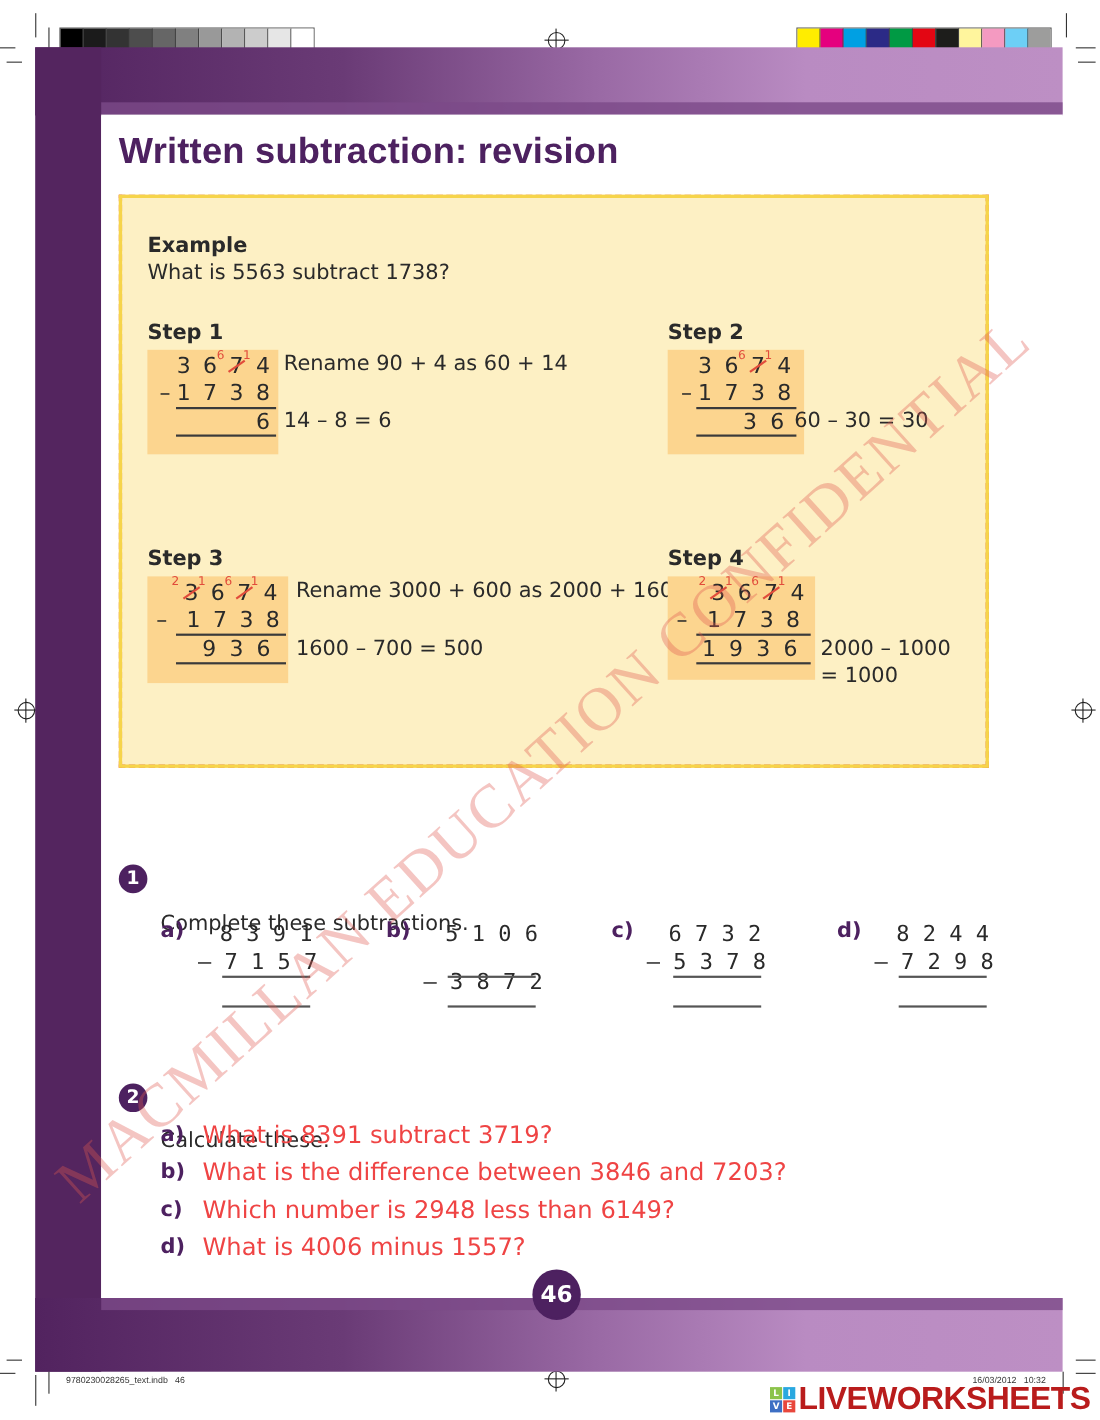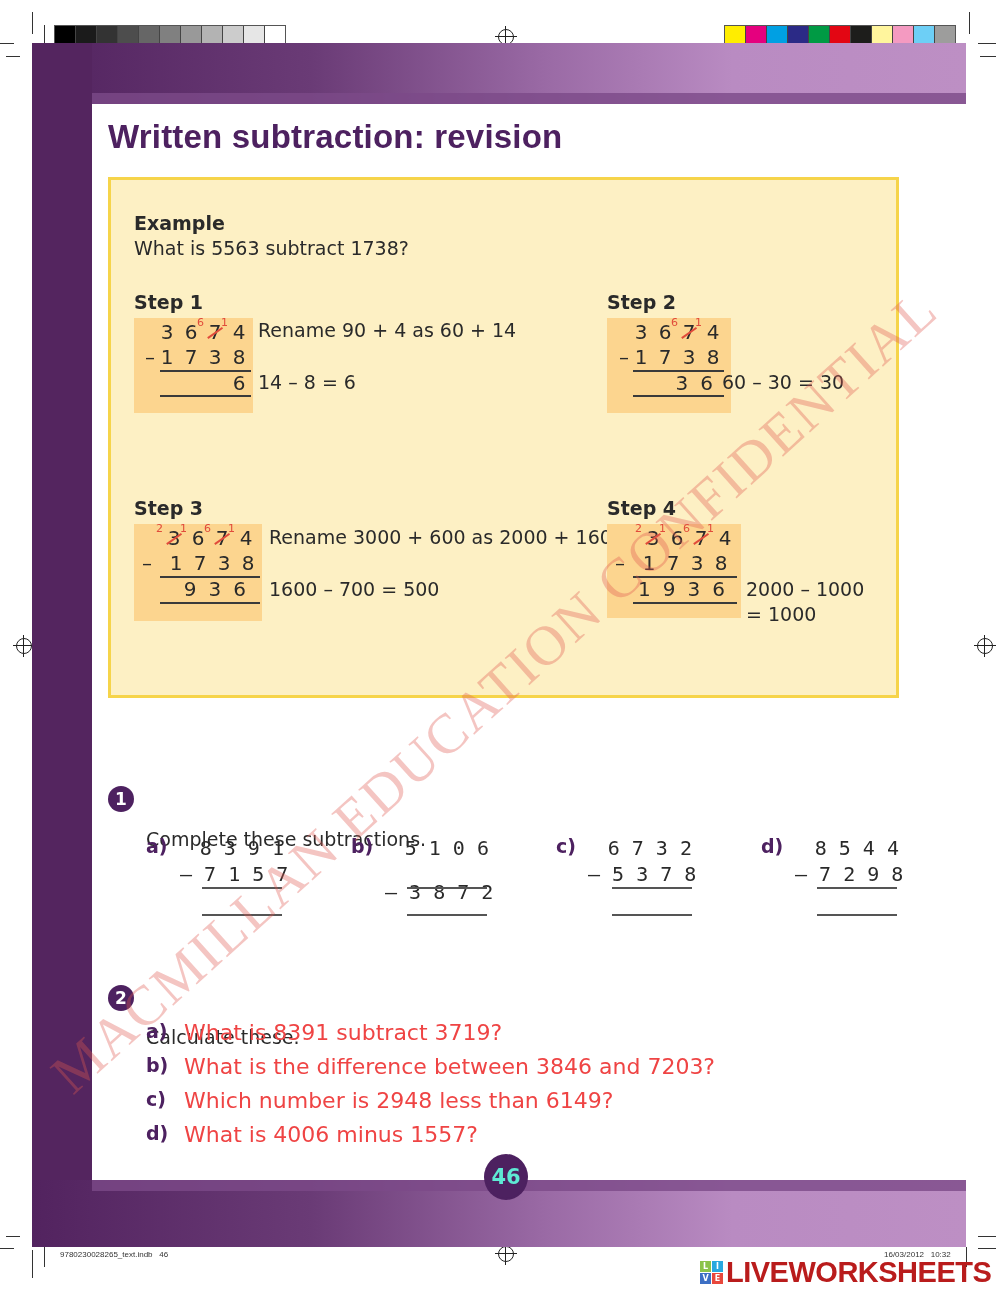--- a/index.html
+++ b/index.html
@@ -37,21 +37,21 @@
   .note{position:absolute;font-size:19px;color:#2a2a2a;white-space:nowrap;}
   
   .badge{position:absolute;width:26px;height:26px;border-radius:50%;background:#4d2160;color:#fff;font-weight:bold;font-size:17px;text-align:center;line-height:26px;}
   .q-text{position:absolute;font-size:19px;color:#2a2a2a;white-space:nowrap;margin-top:40px;}
   .q-letter{position:absolute;font-weight:bold;font-size:19px;color:#4d2160;}
   .prob{position:absolute;font-size:20px;color:#2a2a2a;letter-spacing:0;}
   .prob .line{font-family:"DejaVu Sans Mono",monospace;white-space:pre;text-align:right;}
   .ul{position:absolute;height:1.5px;background:#555;}
   .sub-q{position:absolute;font-size:22px;color:#ef4444;white-space:nowrap;}
   
-  .pagenum{position:absolute;left:486px;top:1156px;width:40px;height:42px;border-radius:50%;background:#4d2160;color:#5eead4;font-weight:bold;font-size:21px;text-align:center;line-height:42px;box-shadow:0 0 0 2px #4d2160;}
+  .pagenum{position:absolute;left:486px;top:1156px;width:40px;height:42px;border-radius:50%;background:#4d2160;color:#ffffff;font-weight:bold;font-size:21px;text-align:center;line-height:42px;box-shadow:0 0 0 2px #4d2160;}
   .slug{position:absolute;font-size:8px;color:#333;font-family:"Liberation Sans",sans-serif;}
   .lw-logo{position:absolute;left:700px;top:1256px;display:flex;align-items:center;}
   .lw-grid{display:grid;grid-template-columns:11px 11px;grid-template-rows:11px 11px;gap:1px;margin-right:3px;}
   .lw-grid span{display:block;font-size:8px;color:#fff;font-weight:bold;text-align:center;line-height:11px;}
   .lw-text{font-family:"Liberation Sans",sans-serif;font-weight:bold;font-size:29px;color:#b91c1c;letter-spacing:-0.5px;}
   .watermark{position:absolute;left:60px;top:640px;transform:rotate(-42deg);transform-origin:left center;
     font-family:"Liberation Serif",serif;font-size:56px;color:rgba(224,90,80,0.35);white-space:nowrap;letter-spacing:2px;pointer-events:none;}
 </style>
 </head>
 <body>
@@ -229,21 +229,21 @@
 <div class="q-letter" style="left:556px;top:835px;">c)</div>
 <div class="prob" style="left:588px;top:836px;width:104px;">
   <div class="line">6 7 3 2</div>
   <div class="line" style="margin-top:2px;">– 5 3 7 8</div>
 </div>
 <div class="ul" style="left:612px;top:887px;width:80px;"></div>
 <div class="ul" style="left:612px;top:914px;width:80px;"></div>
 
 <div class="q-letter" style="left:761px;top:835px;">d)</div>
 <div class="prob" style="left:795px;top:836px;width:104px;">
-  <div class="line">8 5 4 4</div>
+  <div class="line">8 2 4 4</div>
   <div class="line" style="margin-top:2px;">– 7 2 9 8</div>
 </div>
 <div class="ul" style="left:817px;top:887px;width:80px;"></div>
 <div class="ul" style="left:817px;top:914px;width:80px;"></div>
 
 <div class="badge" style="left:108px;top:985px;">2</div>
 <div class="q-text" style="left:146px;top:986px;">Calculate these.</div>
 
 <div class="q-letter" style="left:146px;top:1020px;">a)</div>
 <div class="sub-q" style="left:184px;top:1020px;">What is 8391 subtract 3719?</div>

